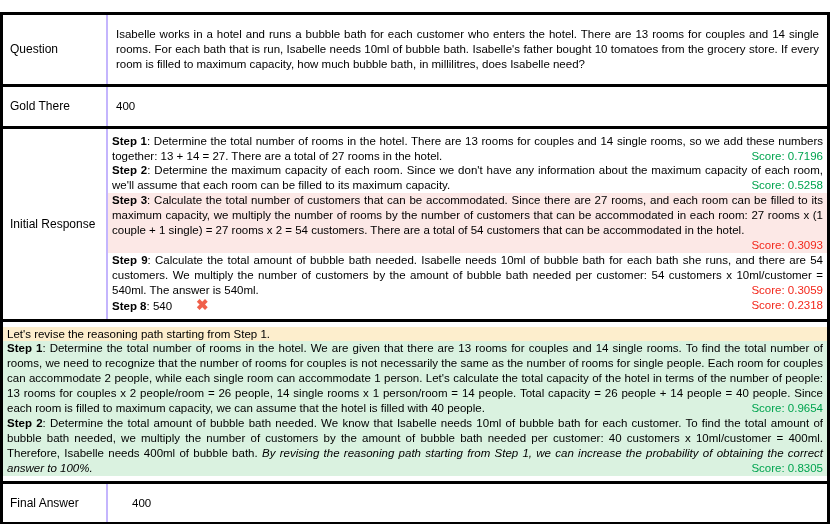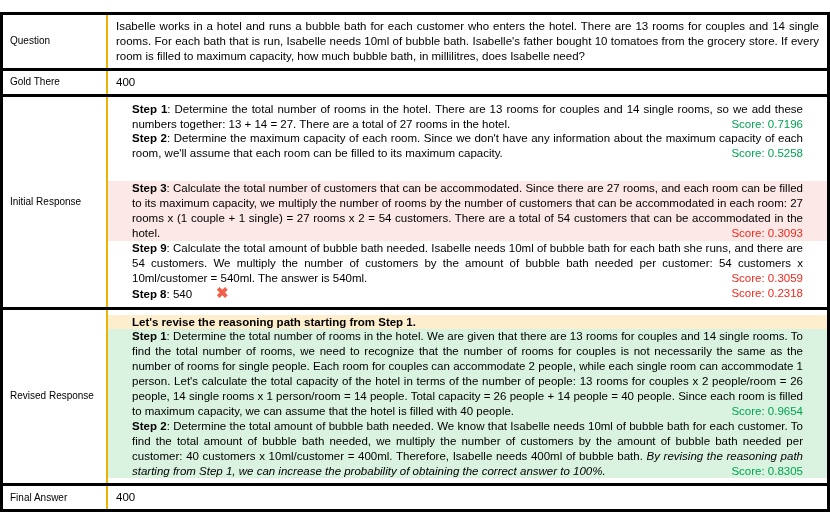--- a/index.html
+++ b/index.html
@@ -4,30 +4,30 @@
 <style>
   :root{
     --score-pos:#00a44f; --score-neg:#f3271b;
     --hl-pink:#fce8e6; --hl-orange:#fdeecd; --hl-green:#daf2e0;
     --cross:#f0604a; --check:#44b16e;
   }
   html,body{margin:0;padding:0;background:#ffffff;width:830px;height:524px;overflow:hidden;
     font-family:"Liberation Sans",sans-serif;color:#000;}
   .figure-table{margin-top:12px;border:3px solid #000;box-sizing:border-box;width:830px;}
   .row{display:flex;border-bottom:3px solid #000;}
-  .row:last-child{border-bottom:none;}
-  .label-cell{flex:0 0 92px;width:92px;border-right:2px solid #eab308;display:flex;align-items:center;
-    padding:2px 4px 2px 7px;font-size:10px;line-height:16px;}
+  .row:last-child{border-bottom:none;gap:16px;}
+  .label-cell{flex:0 0 92px;width:92px;border-right:2px solid #c4b5fd;display:flex;align-items:center;
+    padding:2px 4px 2px 7px;font-size:12px;line-height:16px;}
   .content-cell{flex:1;min-width:0;font-size:11.5px;line-height:14.9px;text-align:justify;}
-  .content-cell.plain{padding:4px 8px;}
+  .content-cell.plain{padding:12px 8px;}
   .content-cell.steps{padding:5px 0;}
-  .step, .intro-line{padding:0 24px;}
+  .step, .intro-line{padding:0 4px;}
   .step::after{content:"";display:table;clear:both;}
-  .hl-pink{background:var(--hl-pink);margin-top:20px;}
-  .hl-orange{background:var(--hl-orange);font-weight:bold;}
+  .hl-pink{background:var(--hl-pink);}
+  .hl-orange{background:var(--hl-orange);}
   .hl-green{background:var(--hl-green);}
   .step-label{font-weight:bold;}
   .score{float:right;font-weight:normal;margin-left:12px;white-space:nowrap;}
   .score.pos{color:var(--score-pos);}
   .score.neg{color:var(--score-neg);}
   .mark{font-weight:bold;font-size:15px;margin-left:24px;line-height:14px;}
   .mark.cross{color:var(--cross);}
   .mark.check{color:var(--check);}
   .italic{font-style:italic;}
 </style>
@@ -66,21 +66,20 @@
         <span class="score neg">Score: 0.3059</span>
       </div>
       <div class="step">
         <span class="step-label">Step 8</span><span class="step-text">: 540</span><span class="mark cross">✖</span>
         <span class="score neg">Score: 0.2318</span>
       </div>
     </div>
   </div>
 
   <div class="row">
-    <div class="label-cell">Revised Response</div>
     <div class="content-cell steps">
       <div class="intro-line hl-orange">Let's revise the reasoning path starting from Step 1.</div>
       <div class="step hl-green">
         <span class="step-label">Step 1</span><span class="step-text">: Determine the total number of rooms in the hotel. We are given that there are 13 rooms for couples and 14 single rooms. To find the total number of rooms, we need to recognize that the number of rooms for couples is not necessarily the same as the number of rooms for single people. Each room for couples can accommodate 2 people, while each single room can accommodate 1 person. Let's calculate the total capacity of the hotel in terms of the number of people: 13 rooms for couples x 2 people/room = 26 people, 14 single rooms x 1 person/room = 14 people. Total capacity = 26 people + 14 people = 40 people. Since each room is filled to maximum capacity, we can assume that the hotel is filled with 40 people.</span>
         <span class="score pos">Score: 0.9654</span>
       </div>
       <div class="step hl-green">
         <span class="step-label">Step 2</span><span class="step-text">: Determine the total amount of bubble bath needed. We know that Isabelle needs 10ml of bubble bath for each customer. To find the total amount of bubble bath needed, we multiply the number of customers by the amount of bubble bath needed per customer: 40 customers x 10ml/customer = 400ml. Therefore, Isabelle needs 400ml of bubble bath. </span><span class="step-text italic">By revising the reasoning path starting from Step 1, we can increase the probability of obtaining the correct answer to 100%.</span>
         <span class="score pos">Score: 0.8305</span>
       </div>

